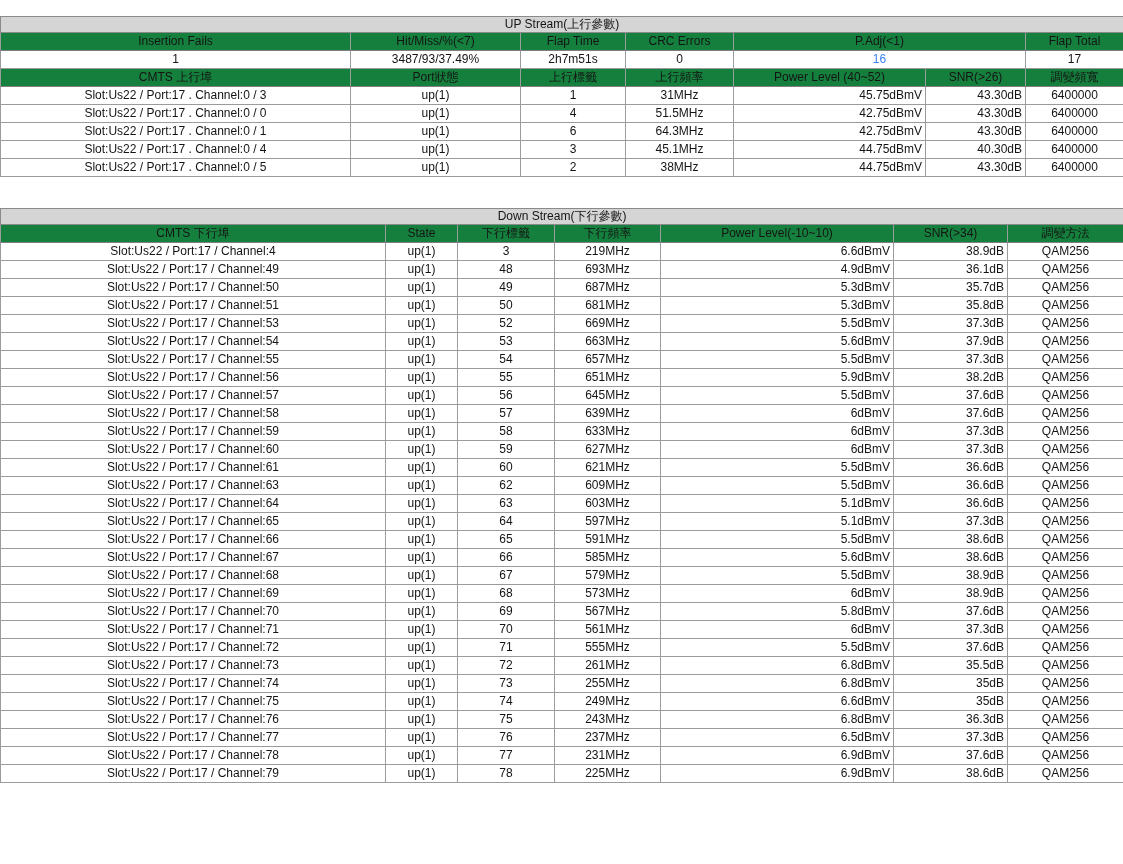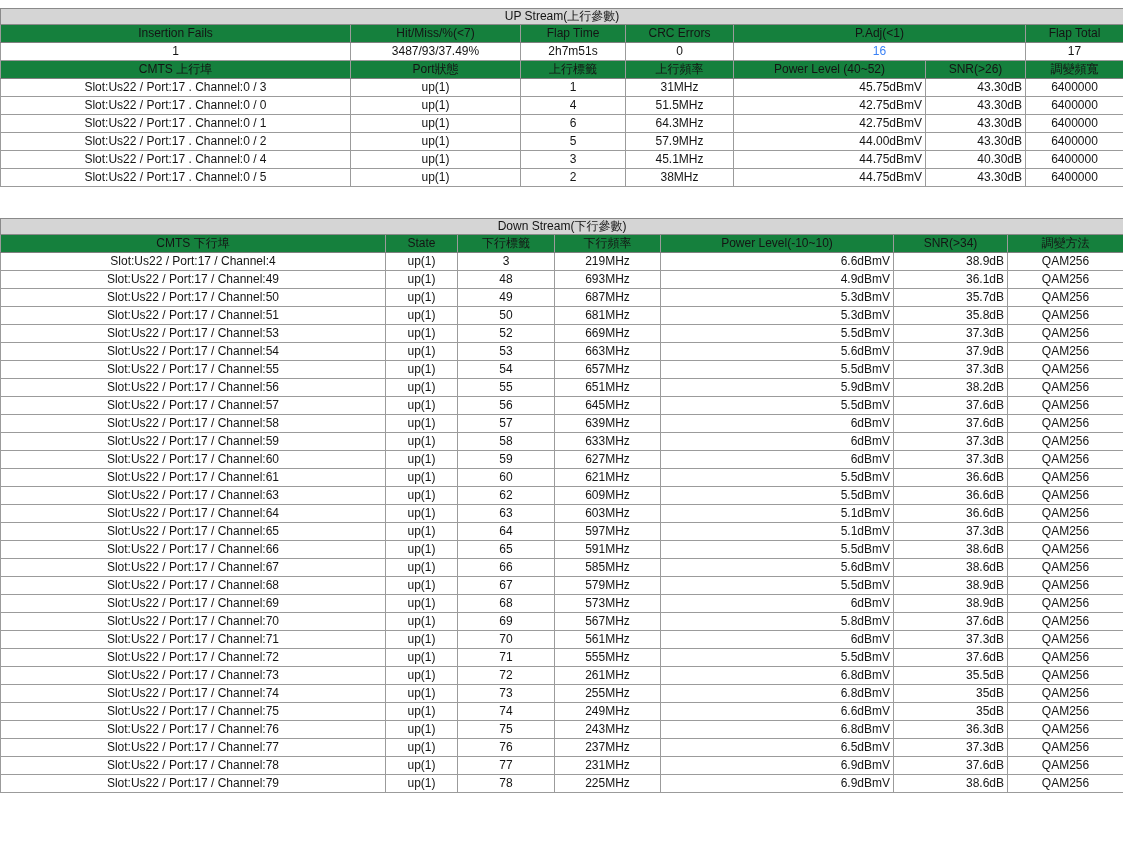--- a/index.html
+++ b/index.html
@@ -7,21 +7,21 @@
   table { border-collapse:collapse; table-layout:fixed; width:1123px; font-size:12px; color:#141414; }
   td, th { border:1px solid #9b9b9b; padding:0 3px; height:17px; line-height:17px;
            overflow:hidden; white-space:nowrap; font-weight:normal; }
   tr.title-row td { background:#d5d5d5; text-align:center; height:15px; line-height:15px;
                     border-color:#8a8a8a; }
   th { background:#15803d; text-align:center; border-bottom-color:#808080; }
   td.c { text-align:center; }
   td.r { text-align:right; }
   .red { color:#3b82f6; }
   #gap { height:31px; }
-  #upstream-table { margin-top:8px; }
+  #upstream-table { margin-top:16px; }
 </style>
 </head>
 <body>
 
 <table id="upstream-table">
   <colgroup>
     <col style="width:350px">
       <col style="width:170px">
       <col style="width:105px">
     <col style="width:108px">
@@ -77,29 +77,20 @@
         <td class="r">42.75dBmV</td>
         <td class="r">43.30dB</td>
         <td class="c">6400000</td>
       </tr>
       <tr>
         <td class="c">Slot:Us22 / Port:17 . Channel:0 / 1</td>
         <td class="c">up(1)</td>
         <td class="c">6</td>
         <td class="c">64.3MHz</td>
         <td class="r">42.75dBmV</td>
-        <td class="r">43.30dB</td>
-        <td class="c">6400000</td>
-      </tr>
-      <tr>
-        <td class="c">Slot:Us22 / Port:17 . Channel:0 / 2</td>
-        <td class="c">up(1)</td>
-        <td class="c">5</td>
-        <td class="c">57.9MHz</td>
-        <td class="r">44.00dBmV</td>
         <td class="r">43.30dB</td>
         <td class="c">6400000</td>
       </tr>
       <tr>
         <td class="c">Slot:Us22 / Port:17 . Channel:0 / 4</td>
         <td class="c">up(1)</td>
         <td class="c">3</td>
         <td class="c">45.1MHz</td>
         <td class="r">44.75dBmV</td>
         <td class="r">40.30dB</td>

